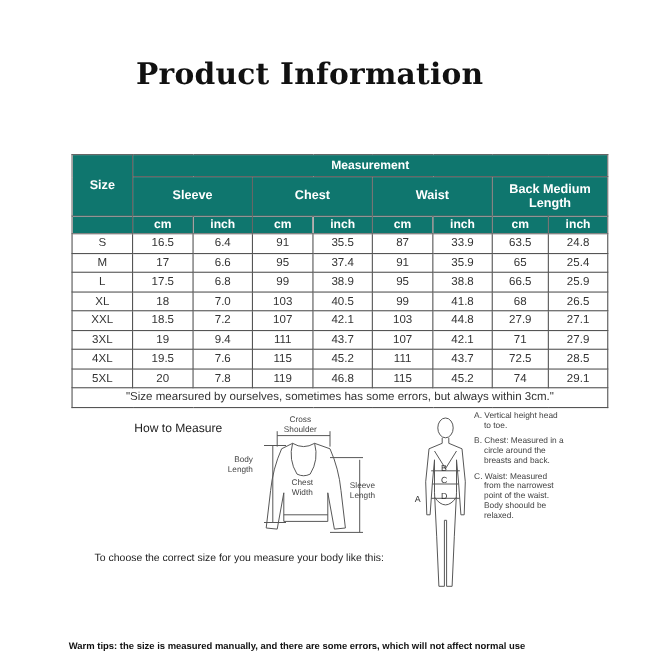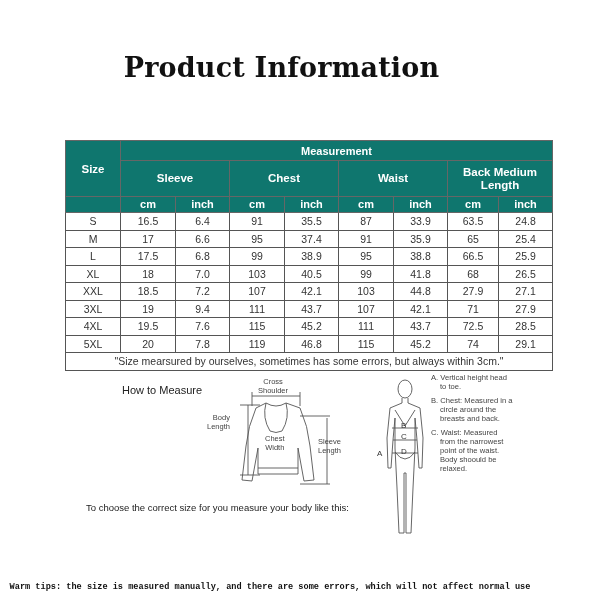--- a/index.html
+++ b/index.html
@@ -36,21 +36,21 @@
     .how-title { position: absolute; left: 122px; top: 14px; font-size: 11px; color: #222; }
     .diagram-label { position: absolute; font-size: 7.5px; line-height: 8.5px; color: #444; text-align: right; }
     .choose-text { position: absolute; left: 86px; top: 132px; font-size: 9.5px; color: #222; }
     .fig-svg { position: absolute; }
     .body-notes { position: absolute; left: 431px; top: 3px; width: 110px; }
     .body-note { font-size: 7.6px; line-height: 9px; color: #444; margin-bottom: 5px; }
     .body-note .line2 { padding-left: 9px; display: block; }
 
     .warm-tips {
       position: absolute; left: 0; top: 582px; width: 540px; text-align: center;
-      font-family: Liberation Mono, monospace;
+      font-family: Liberation Sans, sans-serif;
       font-weight: bold; font-size: 8.6px; color: #111;
     }
   </style>
 </head>
 <body>
 
 <div class="page-title">Product Information</div>
 
 <table class="size-table">
   <colgroup>

